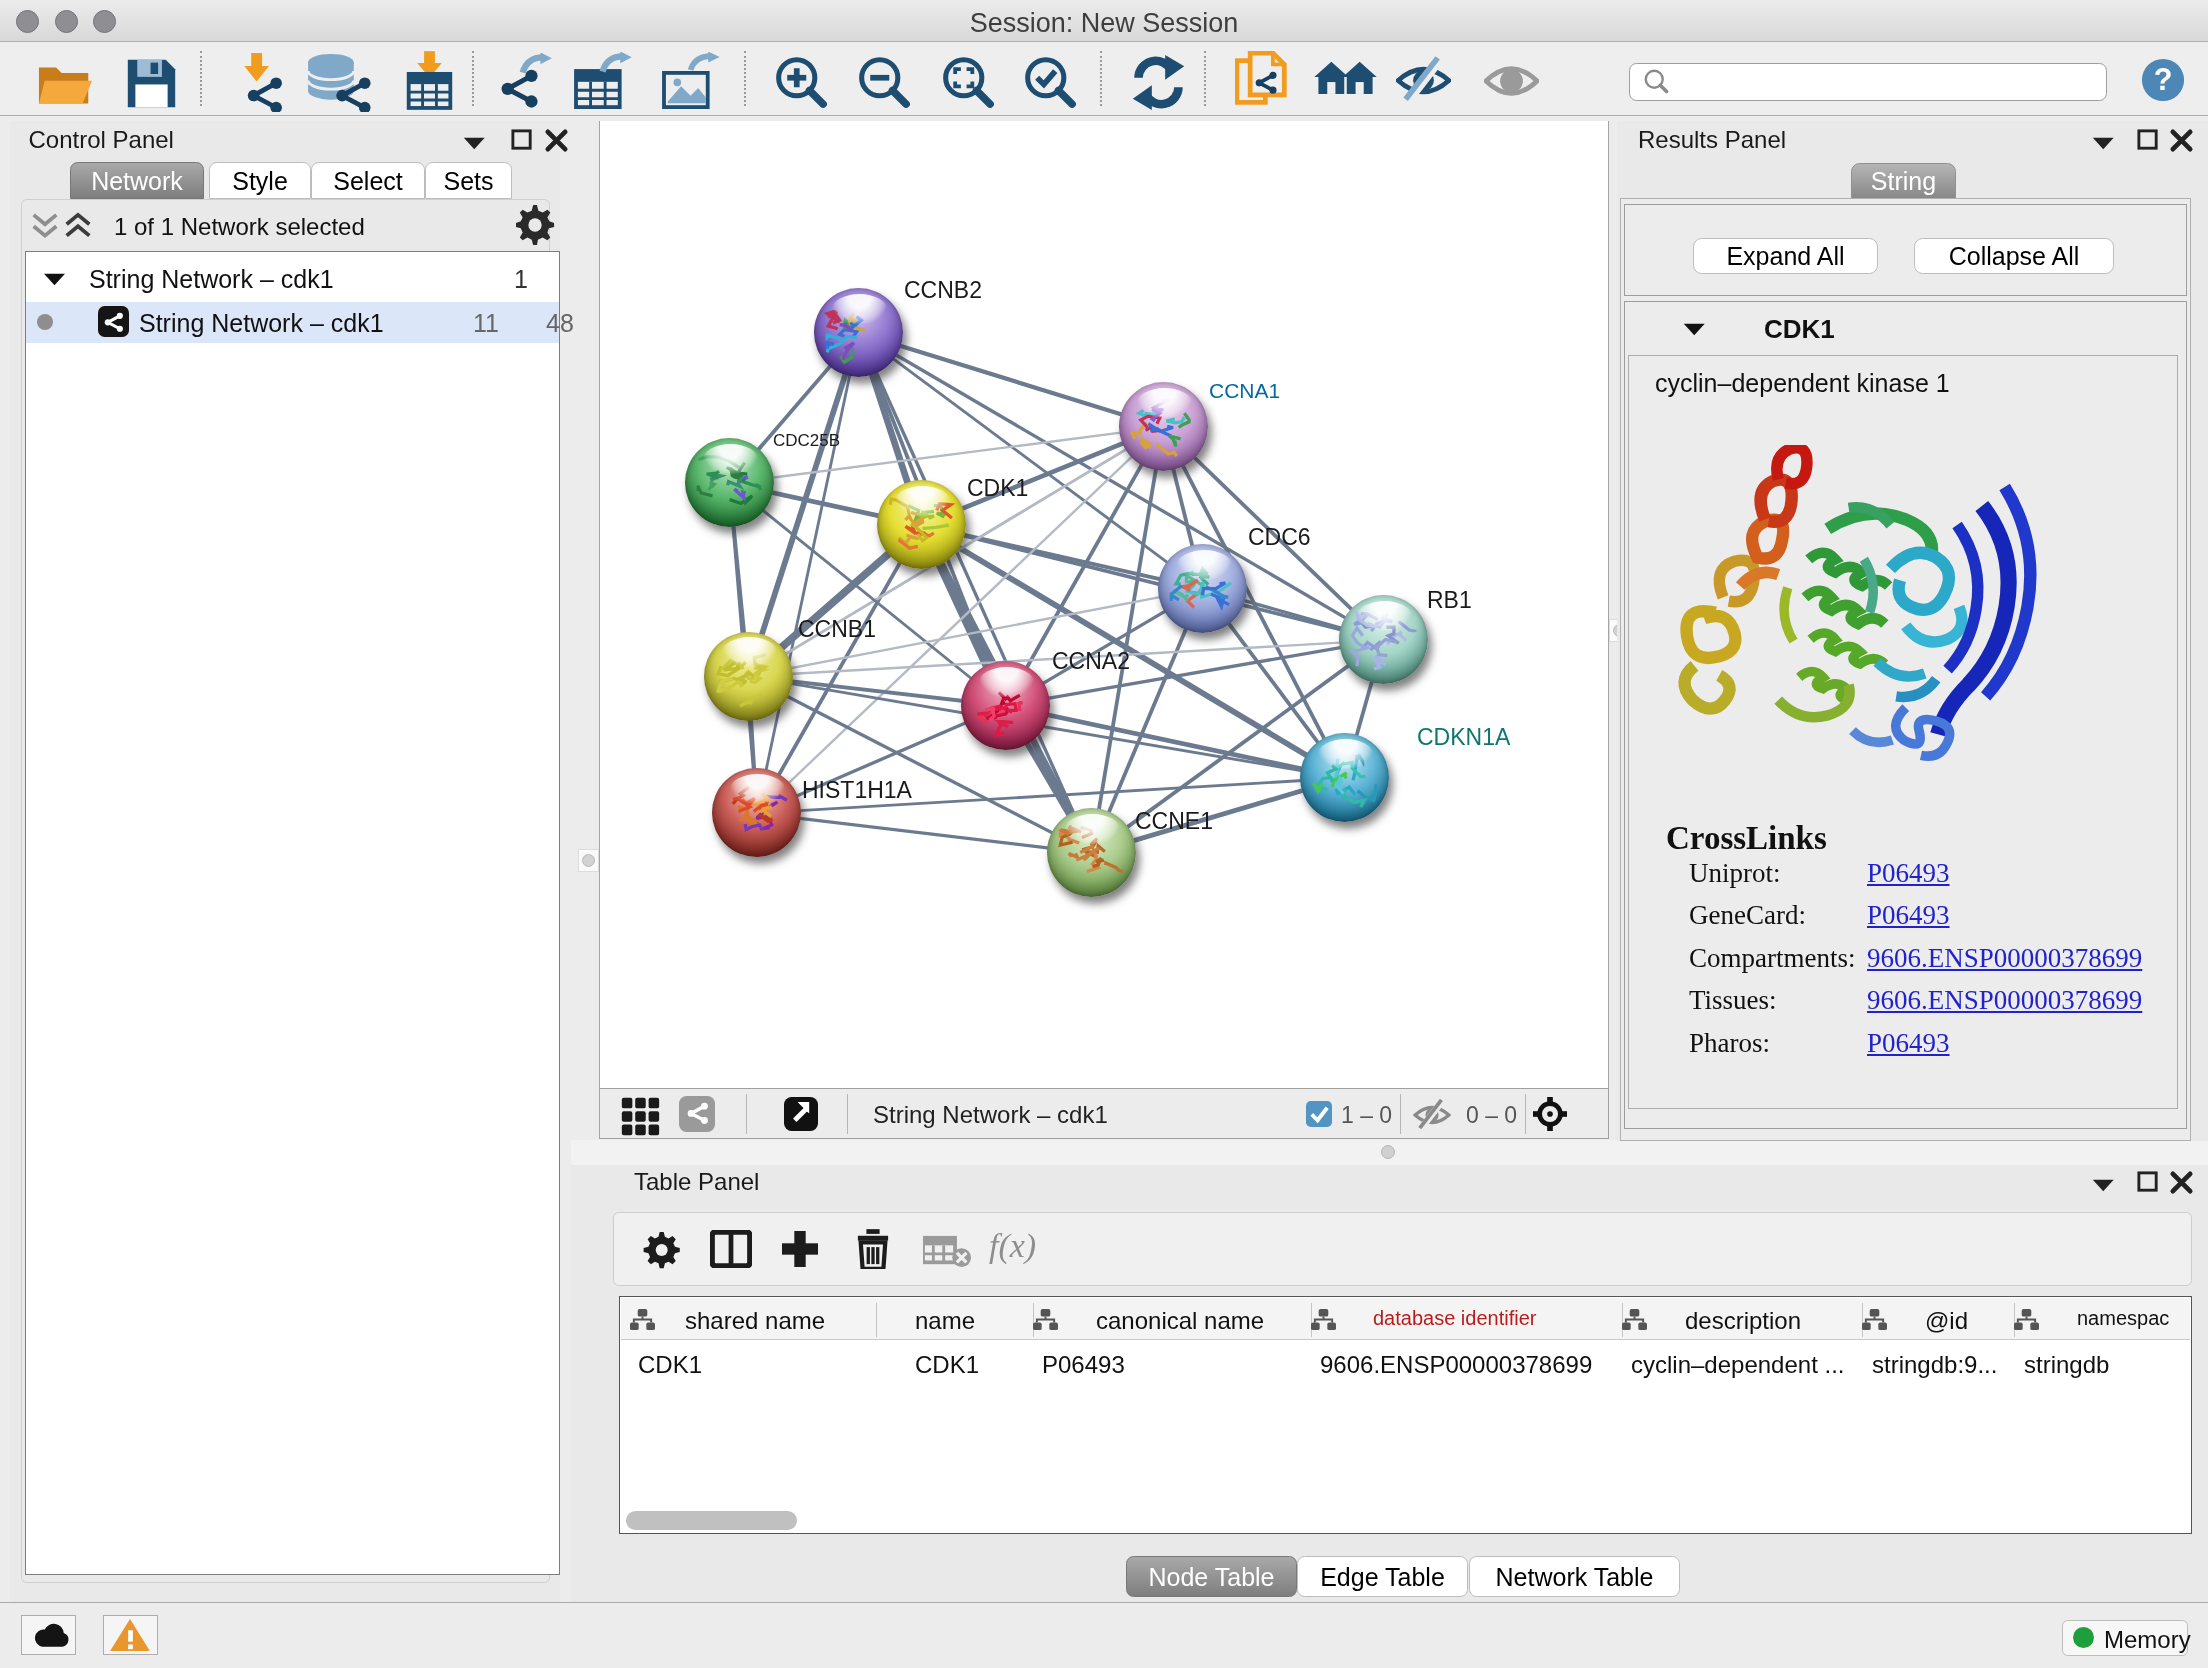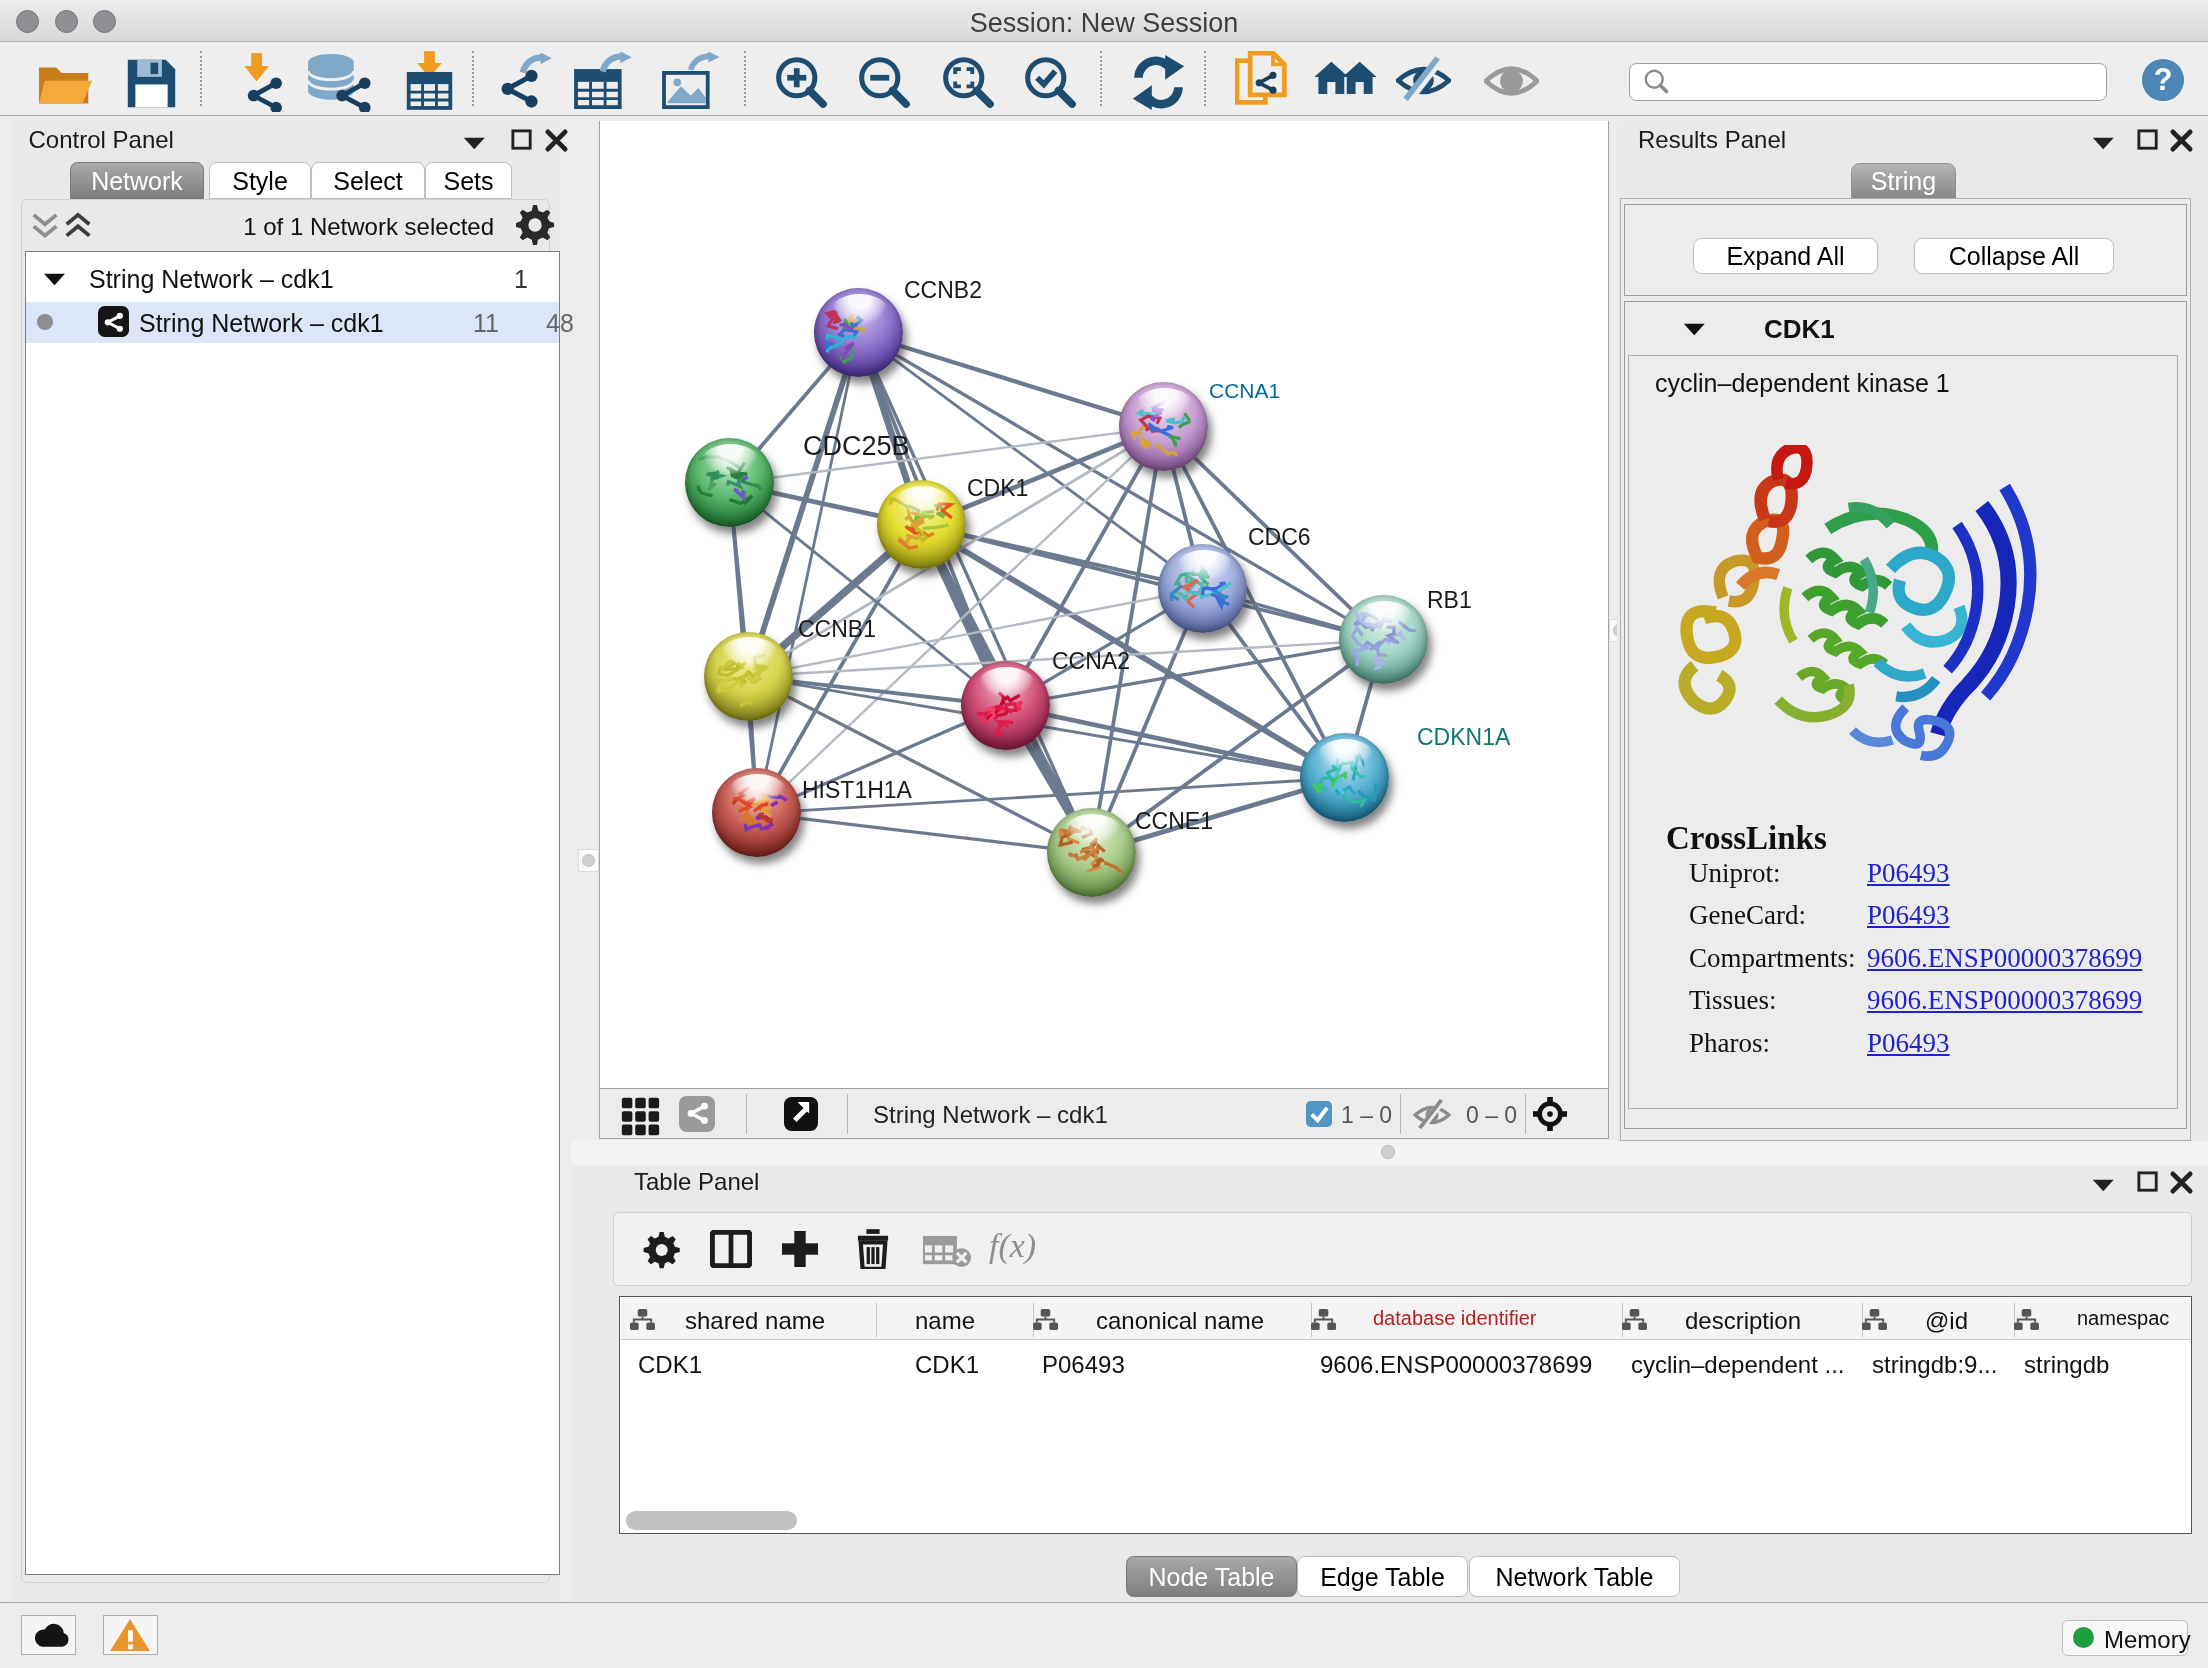--- a/index.html
+++ b/index.html
@@ -173,21 +173,21 @@
 <div class="abs tab" style="left:209px;top:162px;width:102px;height:37px;font-size:25px;line-height:37px;border-radius:7.6px 7.6px 0 0;">Style</div>
 <div class="abs tab" style="left:311px;top:162px;width:114px;height:37px;font-size:25px;line-height:37px;border-radius:7.6px 7.6px 0 0;">Select</div>
 <div class="abs tab" style="left:425px;top:162px;width:87px;height:37px;font-size:25px;line-height:37px;border-radius:7.6px 7.6px 0 0;">Sets</div>
 <div class="abs" style="left:21px;top:199px;width:529px;height:1384px;background:#e9e9e9;border:1px solid #cfcfcf;border-radius:5.7px;"></div>
 <svg class="abs" style="left:27.6px;top:211px" width="34" height="28.5" viewBox="0 0 36 30">
     <path d="M6 4 L18 14 L30 4 M6 16 L18 26 L30 16" stroke="#8e8e8e" stroke-width="4" fill="none"></path>
   </svg>
 <svg class="abs" style="left:61px;top:211px" width="34" height="28.5" viewBox="0 0 36 30">
     <path d="M6 14 L18 4 L30 14 M6 26 L18 16 L30 26" stroke="#3c3c3c" stroke-width="4" fill="none"></path>
   </svg>
-<div class="abs" style="left:114px;top:213px;width:380px;text-align:right;font-size:24px;color:#111;">1 of 1 Network selected</div>
+<div class="abs" style="left:114px;top:213px;width:380px;text-align:left;font-size:24px;color:#111;">1 of 1 Network selected</div>
 <svg class="abs" style="left:516px;top:203px" width="40" height="44" viewBox="0 0 42 46">
     <path d="M18 2 L22 2 L23.5 8 L28 10 L33 7 L36 10 L33 15 L35 19 L40 21 L40 25 L34.5 26.5 L33 31 L36 36 L33 39 L28 36 L23 38.5 L22 44 L18 44 L16.5 38.5 L12 36 L7 39 L4 36 L7 31 L5 26.5 L0 25 L0 21 L5 19 L7 15 L4 10 L7 7 L12 10 L16.5 8 Z" fill="#2a2a2a"></path>
     <circle cx="20" cy="23" r="7" fill="#e9e9e9"></circle>
   </svg>
 <div class="abs" style="left:25px;top:251px;width:535px;height:1324px;background:#ffffff;border:1px solid #7d7d7d;"></div>
 <svg class="abs" style="left:42px;top:270px" width="25" height="19" viewBox="0 0 26 20">
     <polygon points="2,4 24,4 13,16" fill="#111"></polygon>
   </svg>
 <div class="abs" style="left:89px;top:265px;font-size:25px;color:#111;">String Network – cdk1</div>
 <div class="abs" style="left:514px;top:265px;font-size:25px;color:#333;">1</div>
@@ -437,21 +437,21 @@
     <path d="M 50 35 L 48 39 L 52 35 L 48 41 L 37 44 " stroke="#b86828" stroke-width="3.4" fill="none"></path>
     <path d="M 51 47 L 52 54 L 48 59 L 54 63 L 42 67 " stroke="#d88848" stroke-width="3.4" fill="none"></path>
     <path d="M 37 31 L 47 27 L 46 23 L 36 20 L 39 22 " stroke="#c07030" stroke-width="3.4" fill="none"></path>
     <path d="M 53 32 L 47 38 L 48 42 L 47 41 L 35 47 " stroke="#cc8040" stroke-width="3.4" fill="none"></path>
     <path d="M 60 55 L 52 57 L 57 53 L 54 60 L 48 62 " stroke="#b46020" stroke-width="3.4" fill="none"></path>
     <path d="M 22 27 L 14 23 L 25 25 L 25 20 L 26 20 " stroke="#c87838" stroke-width="3.4" fill="none"></path>
   </svg>
 <div class="abs" style="left:1065px;top:814px;width:55px;height:30px;border-radius:50%;background:radial-gradient(ellipse at 50% 12%, rgba(255,255,255,0.92) 28%, rgba(255,255,255,0.40) 60%, rgba(255,255,255,0) 76%);"></div>
 <div class="abs" style="left:904px;top:277px;font-size:23px;color:#1a1a1a;">CCNB2</div>
 <div class="abs" style="left:1209px;top:379px;font-size:21px;color:#0369a1;">CCNA1</div>
-<div class="abs" style="left:773px;top:431px;font-size:27px;color:#1a1a1a;margin-left:30px;">CDC25B</div>
+<div class="abs" style="left:773px;top:431px;font-size:17px;color:#1a1a1a;">CDC25B</div>
 <div class="abs" style="left:967px;top:475px;font-size:23px;color:#1a1a1a;">CDK1</div>
 <div class="abs" style="left:1248px;top:524px;font-size:23px;color:#1a1a1a;">CDC6</div>
 <div class="abs" style="left:1427px;top:587px;font-size:23px;color:#1a1a1a;">RB1</div>
 <div class="abs" style="left:798px;top:616px;font-size:23px;color:#1a1a1a;">CCNB1</div>
 <div class="abs" style="left:1052px;top:648px;font-size:23px;color:#1a1a1a;">CCNA2</div>
 <div class="abs" style="left:1390px;top:724px;font-size:23px;color:#0f766e;margin-left:27px;">CDKN1A</div>
 <div class="abs" style="left:802px;top:777px;font-size:23px;color:#1a1a1a;">HIST1H1A</div>
 <div class="abs" style="left:1135px;top:808px;font-size:23px;color:#1a1a1a;">CCNE1</div>
 <div class="abs" style="left:599px;top:1088px;width:1010px;height:51px;background:#ececec;border:1px solid #a0a0a0;border-left:1px solid #a5a5a5;"></div>
 <svg class="abs" style="left:618px;top:1094px" width="44" height="44" viewBox="0 0 46 46">

